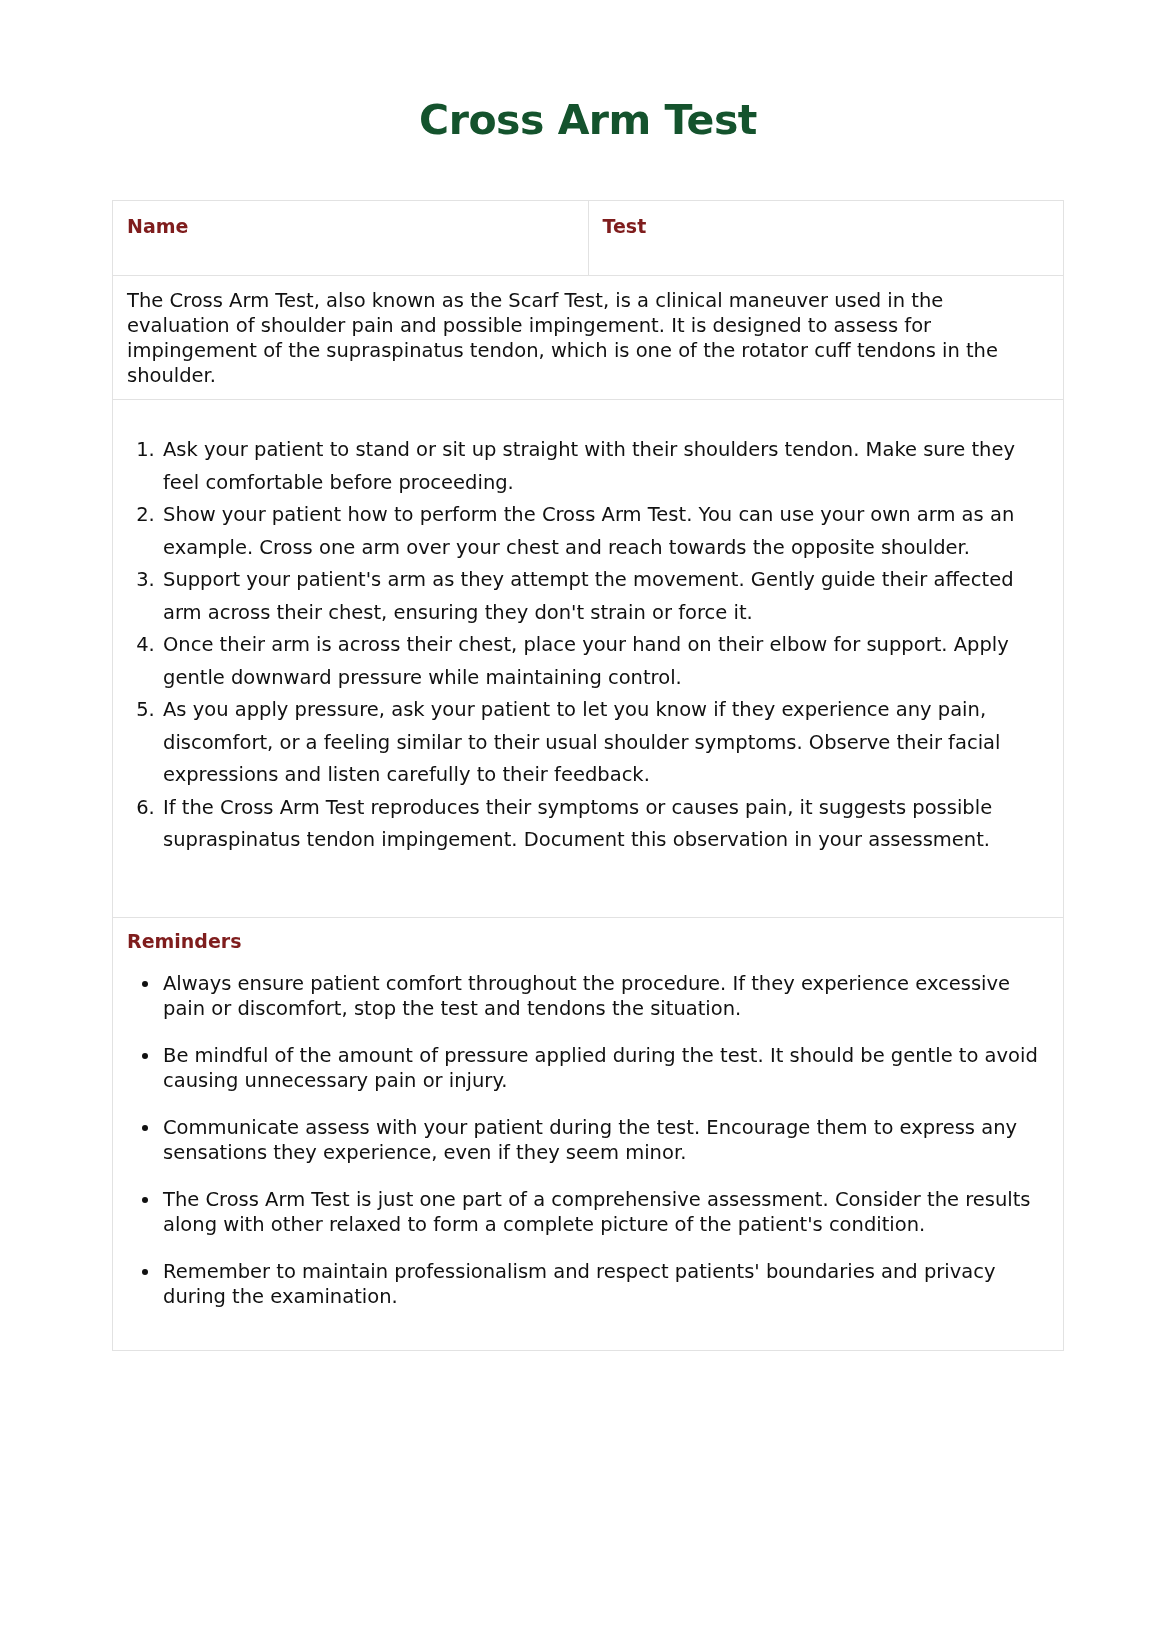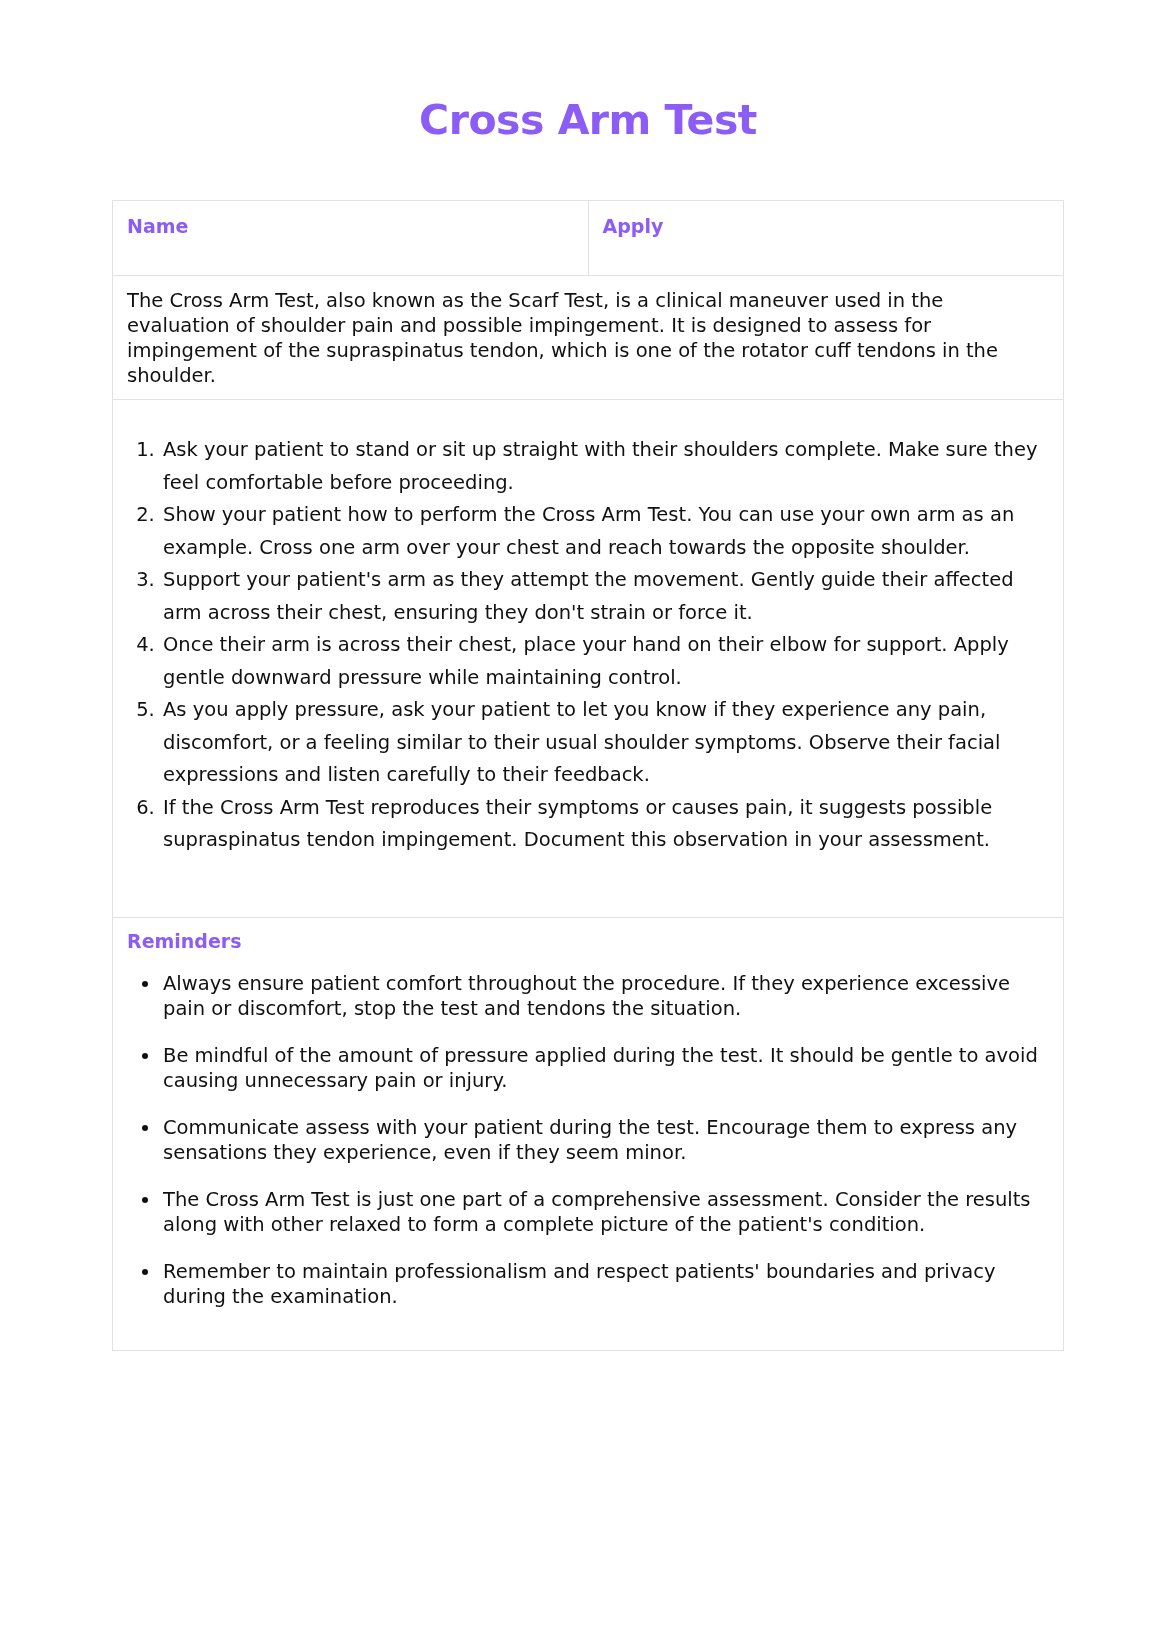--- a/index.html
+++ b/index.html
@@ -17,21 +17,21 @@
     .title {
       position: absolute;
       top: 96px;
       left: 0;
       width: 1176px;
       text-align: center;
       font-size: 41px;
       font-weight: bold;
       margin: 0;
       letter-spacing: -0.5px;
-      color: #8b5cf6;
+      color: #14532d;
     }
     .form {
       position: absolute;
       left: 112px;
       top: 200px;
       width: 952px;
       border: 1px solid #e2e2e2;
       box-sizing: border-box;
     }
     .row {
@@ -45,21 +45,21 @@
     }
     .cell {
       flex: 1;
       padding: 14px 14px;
       box-sizing: border-box;
     }
     .cell + .cell { border-left: 1px solid #e2e2e2; }
     .label {
       font-weight: bold;
       font-size: 19px;
-      color: #8b5cf6;
+      color: #7f1d1d;
     }
     .desc {
       padding: 12px 14px 12px 14px;
       font-size: 19.5px;
       line-height: 25px;
       height: 124px;
       box-sizing: border-box;
     }
     .section {
       padding: 12px 14px 14px 14px;
@@ -90,29 +90,29 @@
 <body>
 
 <h1 class="title">Cross Arm Test</h1>
 
 <div class="form">
   <div class="row row-split">
     <div class="cell">
       <span class="label">Name</span>
     </div>
     <div class="cell">
-      <span class="label">Apply</span>
+      <span class="label">Test</span>
     </div>
   </div>
 
   <div class="row desc">The Cross Arm Test, also known as the Scarf Test, is a clinical maneuver used in the evaluation of shoulder pain and possible impingement. It is designed to assess for impingement of the supraspinatus tendon, which is one of the rotator cuff tendons in the shoulder.</div>
 
   <div class="row section instructions">
     <ol>
-      <li>Ask your patient to stand or sit up straight with their shoulders complete. Make sure they feel comfortable before proceeding.</li>
+      <li>Ask your patient to stand or sit up straight with their shoulders tendon. Make sure they feel comfortable before proceeding.</li>
       <li>Show your patient how to perform the Cross Arm Test. You can use your own arm as an example. Cross one arm over your chest and reach towards the opposite shoulder.</li>
       <li>Support your patient's arm as they attempt the movement. Gently guide their affected arm across their chest, ensuring they don't strain or force it.</li>
       <li>Once their arm is across their chest, place your hand on their elbow for support. Apply gentle downward pressure while maintaining control.</li>
       <li>As you apply pressure, ask your patient to let you know if they experience any pain, discomfort, or a feeling similar to their usual shoulder symptoms. Observe their facial expressions and listen carefully to their feedback.</li>
       <li>If the Cross Arm Test reproduces their symptoms or causes pain, it suggests possible supraspinatus tendon impingement. Document this observation in your assessment.</li>
     </ol>
   </div>
 
   <div class="row section reminders">
     <div class="label">Reminders</div>

